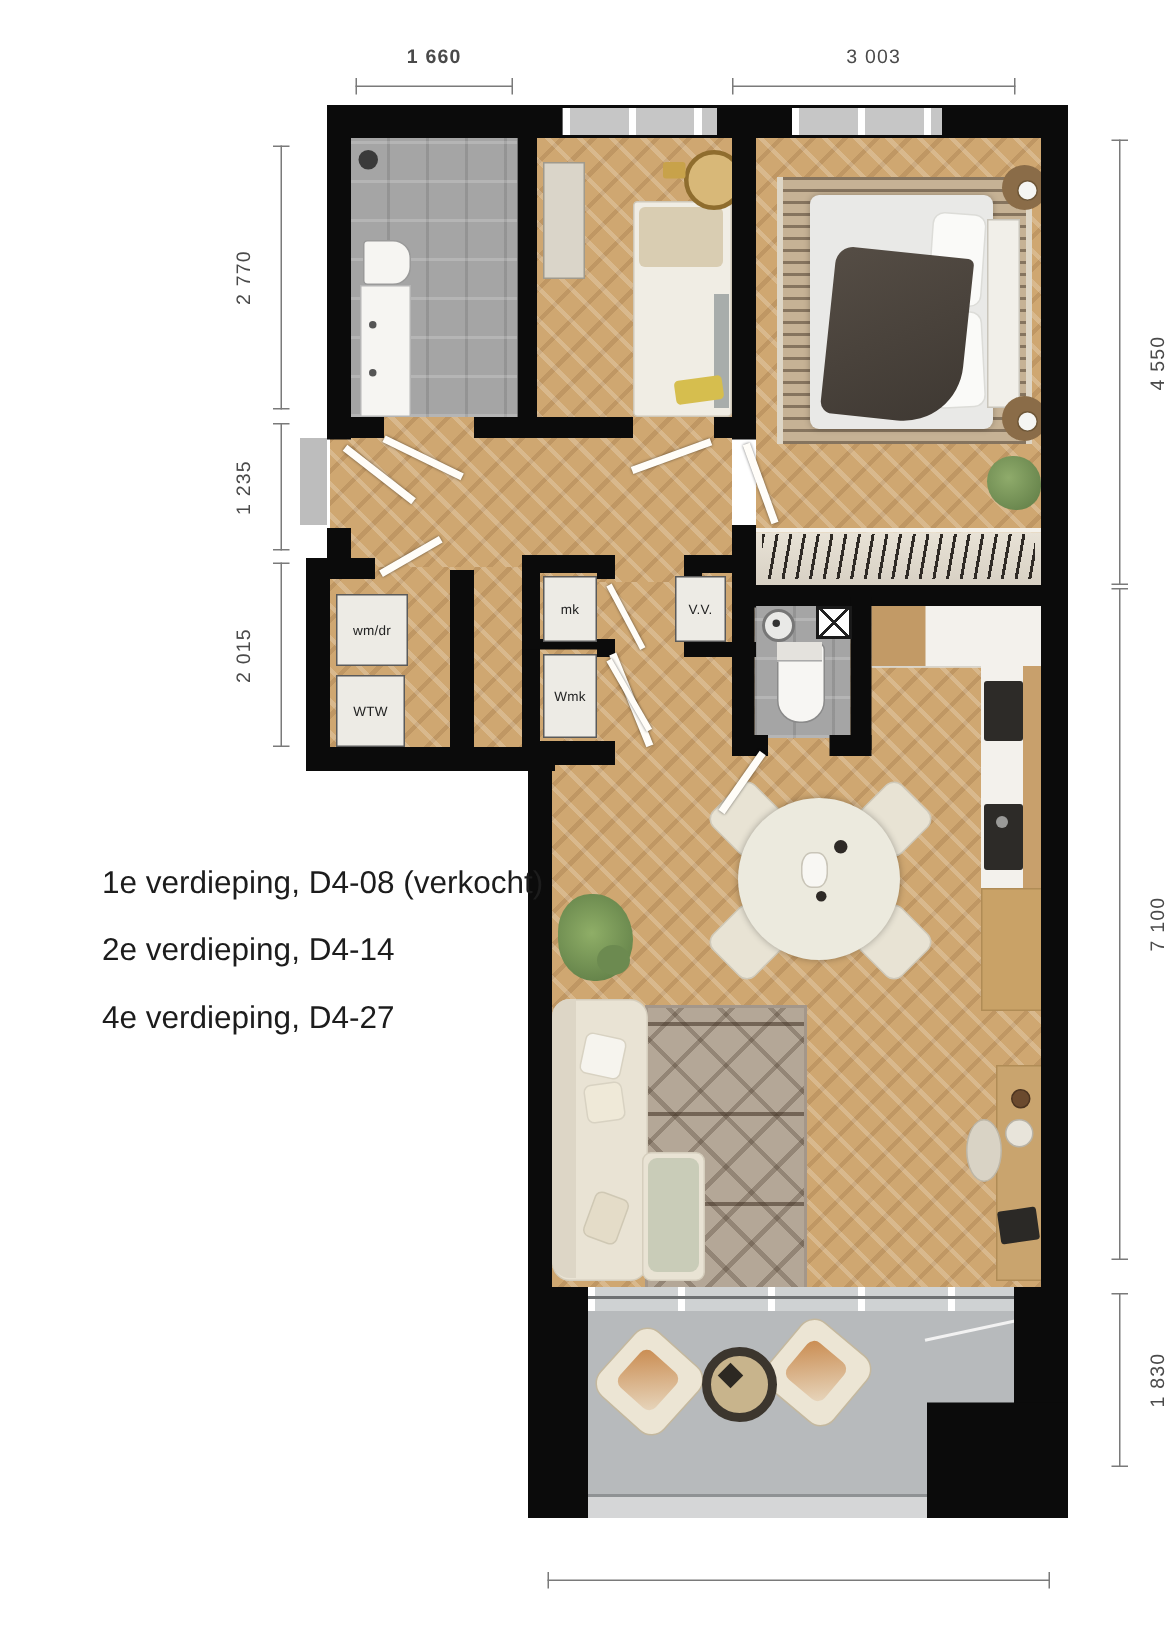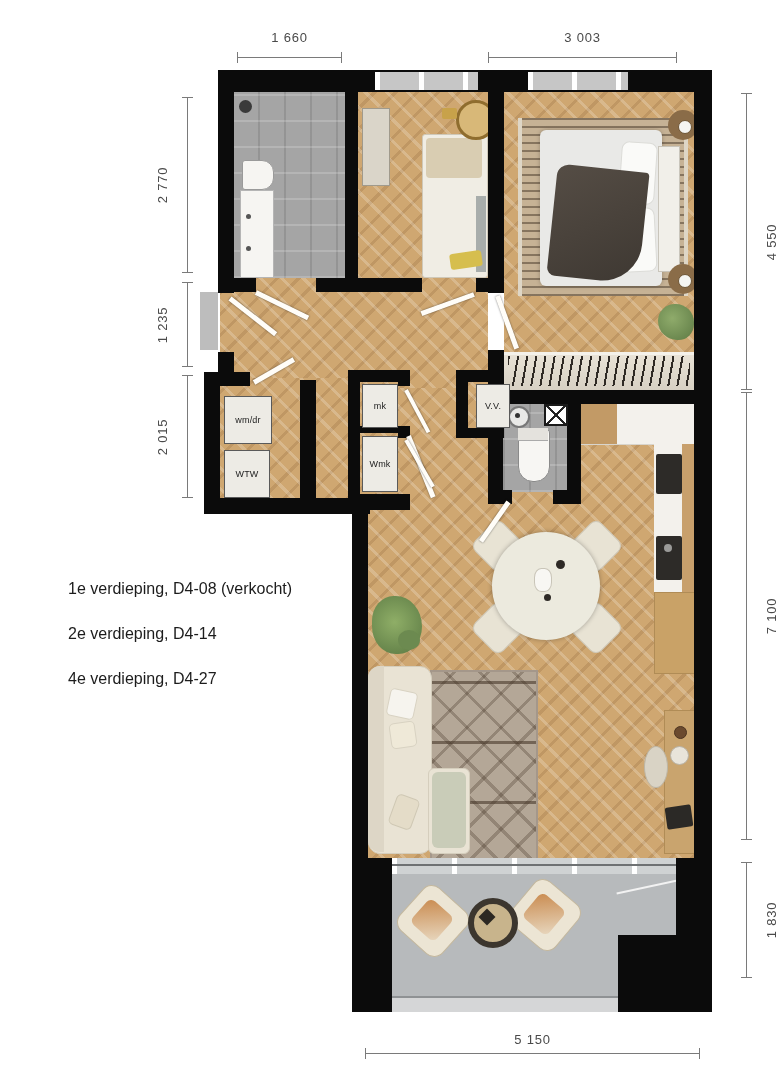--- a/index.html
+++ b/index.html
@@ -28,21 +28,21 @@
   .dlbl{position:absolute;top:0;left:0;right:0;text-align:center;}
   .dline-h{position:absolute;left:0;right:0;height:1px;background:#7a7a7a;}
   .dline-h::before,.dline-h::after{content:"";position:absolute;top:-5px;height:11px;width:1px;background:#7a7a7a;}
   .dline-h::before{left:0;} .dline-h::after{right:0;}
   .dline-v{position:absolute;top:0;bottom:0;width:1px;background:#7a7a7a;}
   .dline-v::before,.dline-v::after{content:"";position:absolute;left:-5px;width:11px;height:1px;background:#7a7a7a;}
   .dline-v::before{top:0;} .dline-v::after{bottom:0;}
   .vlbl{position:absolute;top:50%;white-space:nowrap;}
   .vlbl.left{right:7px;transform:translateY(-50%) rotate(-90deg);transform-origin:center;}
   .vlbl.right{left:7px;transform:translateY(-50%) rotate(-90deg);transform-origin:center;}
-  .floorlist{position:absolute;left:68px;top:574px;z-index:9;color:#1c1c1c;font-size:16px;}
+  .floorlist{position:absolute;left:68px;top:574px;z-index:9;color:#1c1c1c;font-size:21px;}
   .floorlist div{height:45px;line-height:30px;}
   .xbox{position:absolute;background:
      linear-gradient(45deg, rgba(0,0,0,0) calc(50% - 1px), #222 calc(50% - 1px), #222 calc(50% + 1px), rgba(0,0,0,0) calc(50% + 1px)),
      linear-gradient(-45deg, rgba(0,0,0,0) calc(50% - 1px), #222 calc(50% - 1px), #222 calc(50% + 1px), rgba(0,0,0,0) calc(50% + 1px)),
      #ffffff;border:2px solid #1a1a1a;z-index:6;}
   .circle{border-radius:50%;}
 </style>
 </head>
 <body>
 
@@ -193,25 +193,25 @@
   </div>
   <div class="labelbox" style="left:224px;top:450px;width:44px;height:46px;">
     <span>WTW</span>
   </div>
   <div class="labelbox" style="left:362px;top:384px;width:34px;height:42px;text-align:right;">
     <span>mk</span>
   </div>
   <div class="labelbox" style="left:362px;top:436px;width:34px;height:54px;">
     <span>Wmk</span>
   </div>
-  <div class="labelbox" style="left:476px;top:384px;width:32px;height:42px;">
+  <div class="labelbox" style="left:450px;top:384px;width:32px;height:42px;">
     <span>V.V.</span>
   </div>
 
-  <div class="dim" style="left:237px;top:30px;width:105px;height:28px;">
+  <div class="dim" style="left:237px;top:30px;width:105px;height:28px;font-weight:bold;">
     <div class="dlbl">1 660</div>
     <div class="dline-h" style="bottom:0;"></div>
   </div>
   <div class="dim" style="left:488px;top:30px;width:189px;height:28px;">
     <div class="dlbl">3 003</div>
     <div class="dline-h" style="bottom:0;"></div>
   </div>
 
   <div class="dim" style="left:158px;top:97px;width:30px;height:176px;">
     <div class="dline-v" style="right:0;"></div>
@@ -233,21 +233,20 @@
   <div class="dim" style="left:746px;top:392px;width:30px;height:448px;">
     <div class="dline-v" style="left:0;"></div>
     <span class="vlbl right">7 100</span>
   </div>
   <div class="dim" style="left:746px;top:862px;width:30px;height:116px;">
     <div class="dline-v" style="left:0;"></div>
     <span class="vlbl right">1 830</span>
   </div>
 
   <div class="dim" style="left:365px;top:1032px;width:335px;height:22px;">
-    <div class="dlbl">5 150</div>
     <div class="dline-h" style="bottom:0;"></div>
   </div>
 
   <div class="floorlist">
     <div>1e verdieping, D4-08 (verkocht)</div>
     <div>2e verdieping, D4-14</div>
     <div>4e verdieping, D4-27</div>
   </div>
 
 </div>

